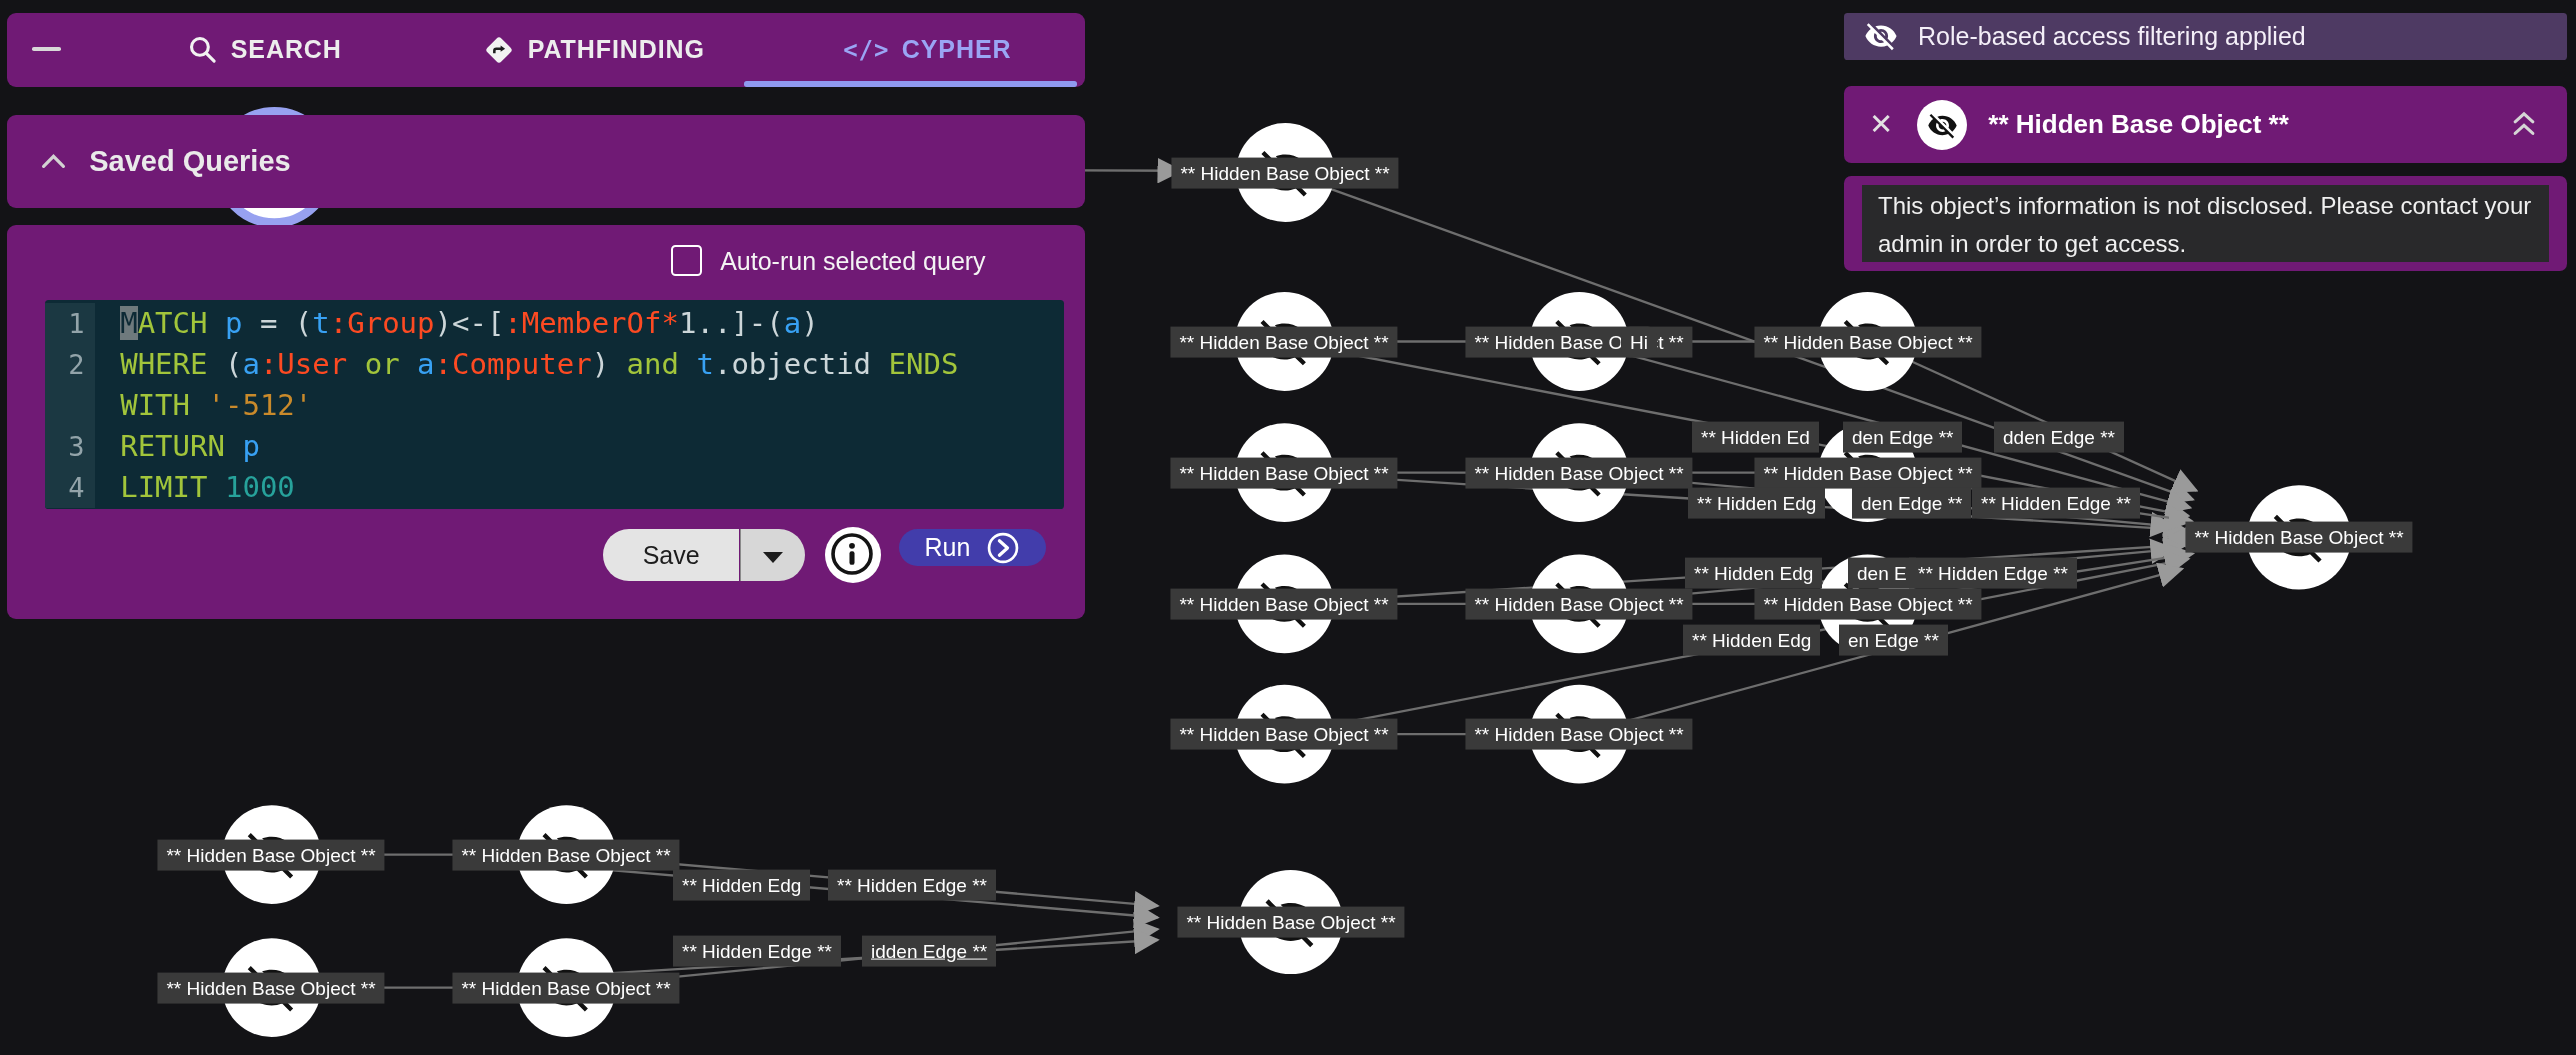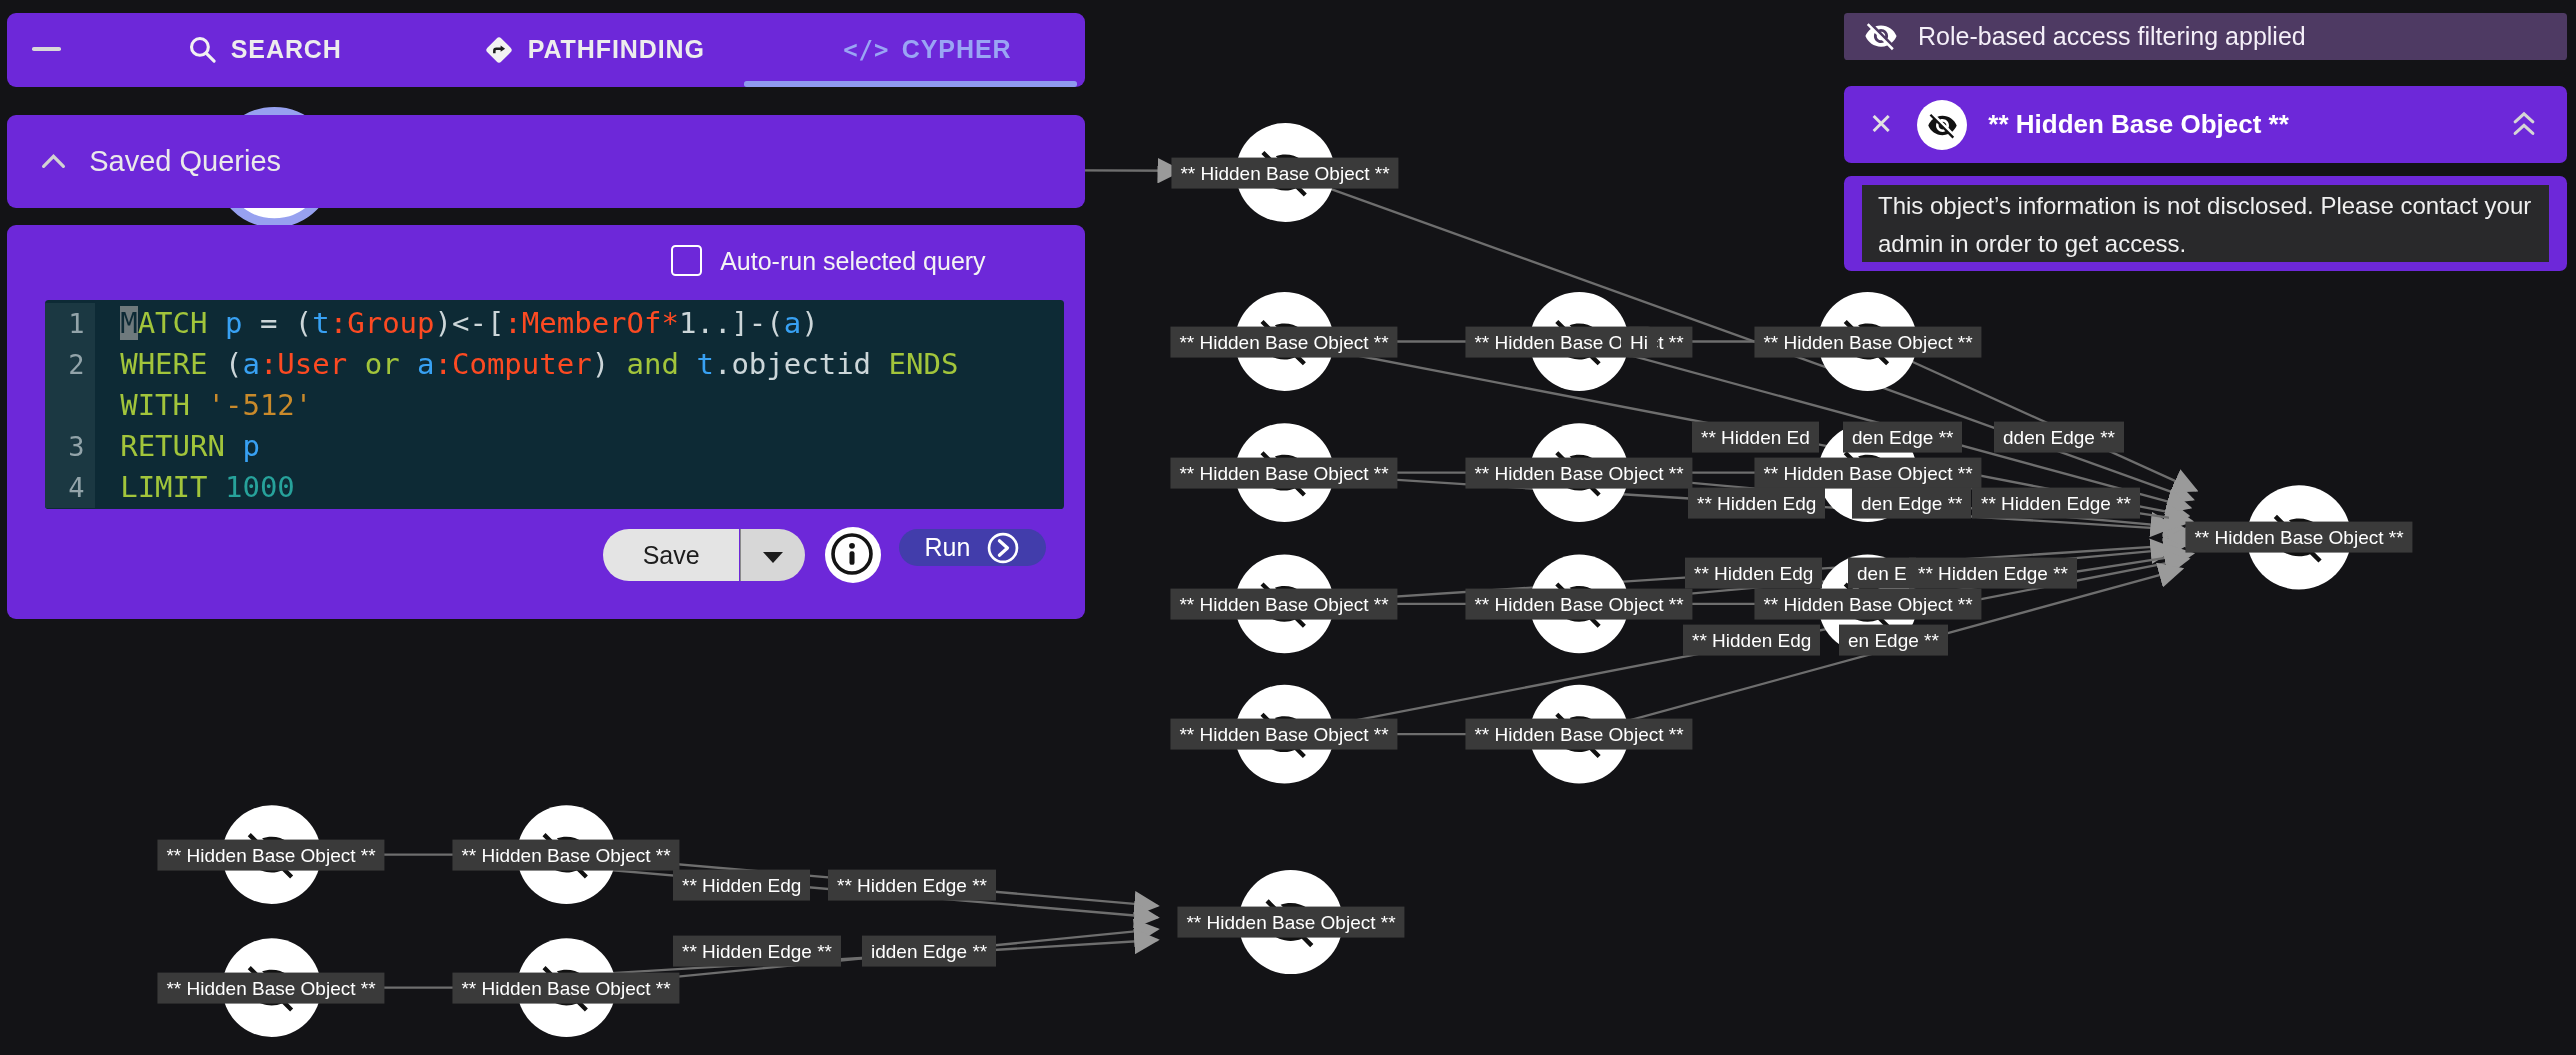--- a/index.html
+++ b/index.html
@@ -11,37 +11,37 @@
   #graph-svg { position:absolute; left:0; top:0; z-index:1; }
   #labels { position:absolute; left:0; top:0; width:100%; height:100%; z-index:2; pointer-events:none; }
   .node-label, .edge-label {
     position:absolute; background:#3a3a3a; color:#fff; font-size:19px;
     padding:4.5px 9px; white-space:nowrap; pointer-events:auto; line-height:1.15;
   }
   .node-label { transform:translate(-50%,-50%); }
   .edge-label { transform:translate(0,-50%); overflow:hidden; }
 
   
-  .panel { position:absolute; background:#6d28d9; border-radius:9px; z-index:10; }
+  .panel { position:absolute; background:#701a75; border-radius:9px; z-index:10; }
 
   
   #tabbar { left:7.2px; top:12.6px; width:1078px; height:74px; }
   #minimize-btn { position:absolute; left:25px; top:34px; width:29px; height:4.5px; background:#d8d8d8; border-radius:1.8px; cursor:pointer; }
   .tab { position:absolute; top:0; height:74px; display:flex; align-items:center; gap:12.6px;
          font-size:25px; font-weight:700; letter-spacing:0.9px; color:#ededed; cursor:pointer; }
   #tab-search { left:180px; }
   #tab-pathfinding { left:476px; }
   #tab-cypher { left:836px; color:#9aa5f4; }
   .code-glyph { font-family:"DejaVu Sans Mono", monospace; font-size:24px; font-weight:700; }
   #tab-underline { position:absolute; left:737px; bottom:0; width:333px; height:5.4px; background:#8f9af0; border-radius:2.7px; }
 
   
   #saved { left:7.2px; top:115px; width:1078px; height:93px; display:flex; align-items:center; }
   #saved .chev { margin-left:31px; }
-  #saved .title { margin-left:20px; font-size:29px; font-weight:400; color:#eaeaea; }
+  #saved .title { margin-left:20px; font-size:29px; font-weight:700; color:#eaeaea; }
 
   
   #qpanel { left:7.2px; top:225px; width:1078px; height:394px; }
   #autorun-row { position:absolute; left:671px; top:244px; display:flex; align-items:flex-end; gap:18px; }
   #autorun-box { width:31px; height:31px; border:2.7px solid #fff; border-radius:4.5px; background:transparent; cursor:pointer; }
   #autorun-label { font-size:25px; color:#f4f4f4; }
 
   #editor { position:absolute; left:38px; top:299px; width:1019px; height:209px; background:#0d2a35; border-radius:3.6px; overflow:hidden;
             font-family:"DejaVu Sans Mono", monospace; font-size:29px; }
   #editor .row { display:flex; height:41px; line-height:41px; }
@@ -223,21 +223,21 @@
       <div class="edge-label" style="left: 1852px; top: 503px;">den Edge **</div>
       <div class="edge-label" style="left: 1972px; top: 503px;">** Hidden Edge **</div>
       <div class="edge-label" style="left: 1685px; top: 573px;">** Hidden Edg</div>
       <div class="edge-label" style="left: 1848px; top: 573px;">den E</div>
       <div class="edge-label" style="left: 1909px; top: 573px;">** Hidden Edge **</div>
       <div class="edge-label" style="left: 1683px; top: 640px;">** Hidden Edg</div>
       <div class="edge-label" style="left: 1839px; top: 640px;">en Edge **</div>
       <div class="edge-label" style="left: 673px; top: 885px;">** Hidden Edg</div>
       <div class="edge-label" style="left: 828px; top: 885px;">** Hidden Edge **</div>
       <div class="edge-label" style="left: 673px; top: 951px;">** Hidden Edge **</div>
-      <div class="edge-label" style="left: 862px; top: 951px;">idden Edge **</div>
+      <div class="edge-label" style="left: 862px; top: 951px; text-decoration: underline;">idden Edge **</div>
     </div>
 
   <div class="panel" id="tabbar">
     <div id="minimize-btn"></div>
 
     <div class="tab" id="tab-search">
       <svg class="icon" width="31" height="31" viewBox="0 0 24 24">
         <circle cx="10" cy="10" r="6.5" fill="none" stroke="#f2f2f2" stroke-width="2.4"></circle>
         <line x1="15" y1="15" x2="21" y2="21" stroke="#f2f2f2" stroke-width="2.4" stroke-linecap="round"></line>
       </svg>

